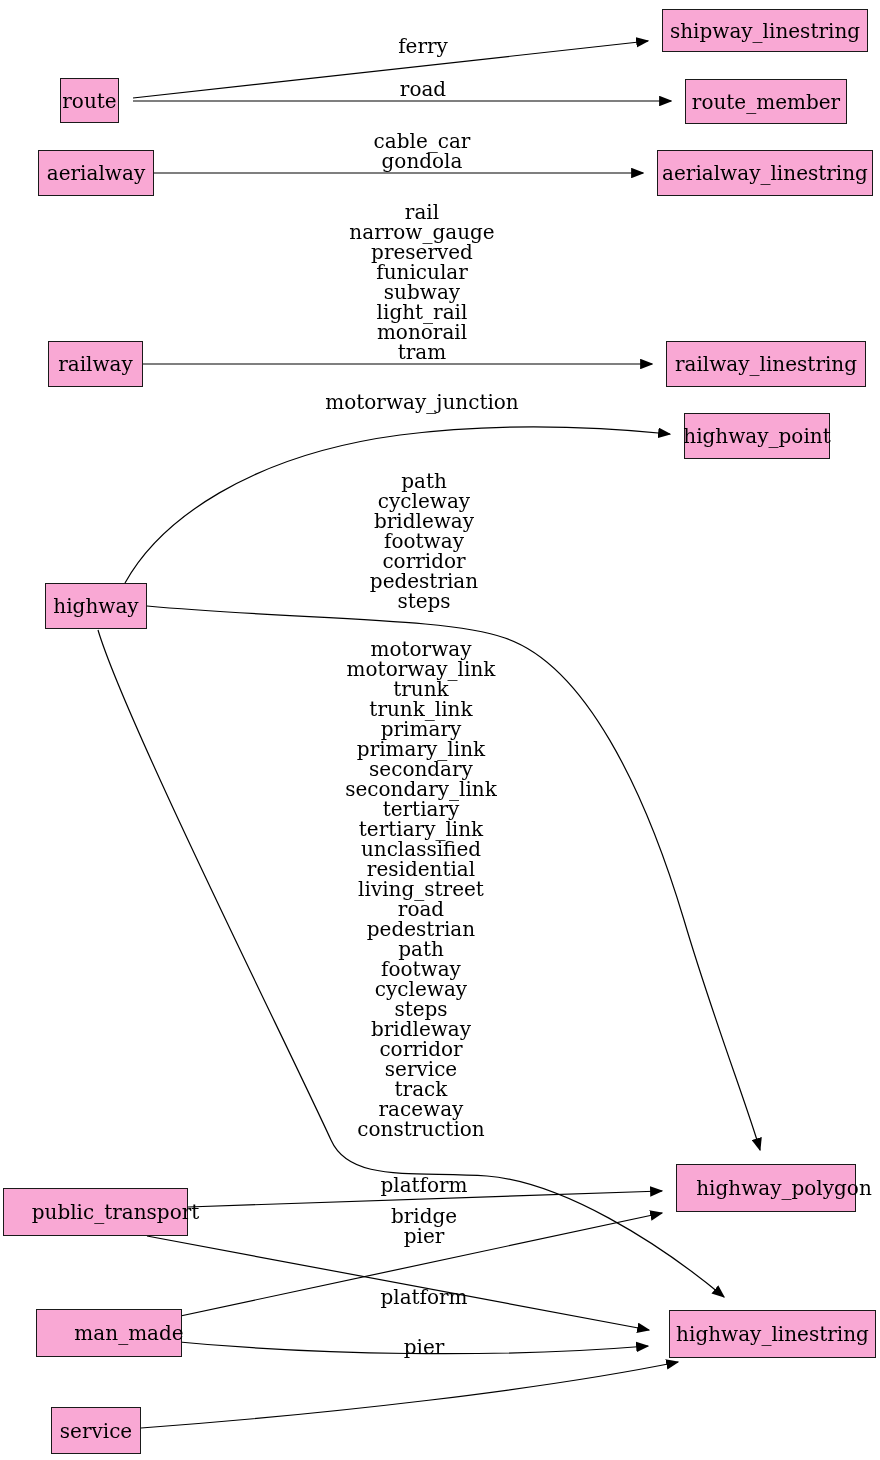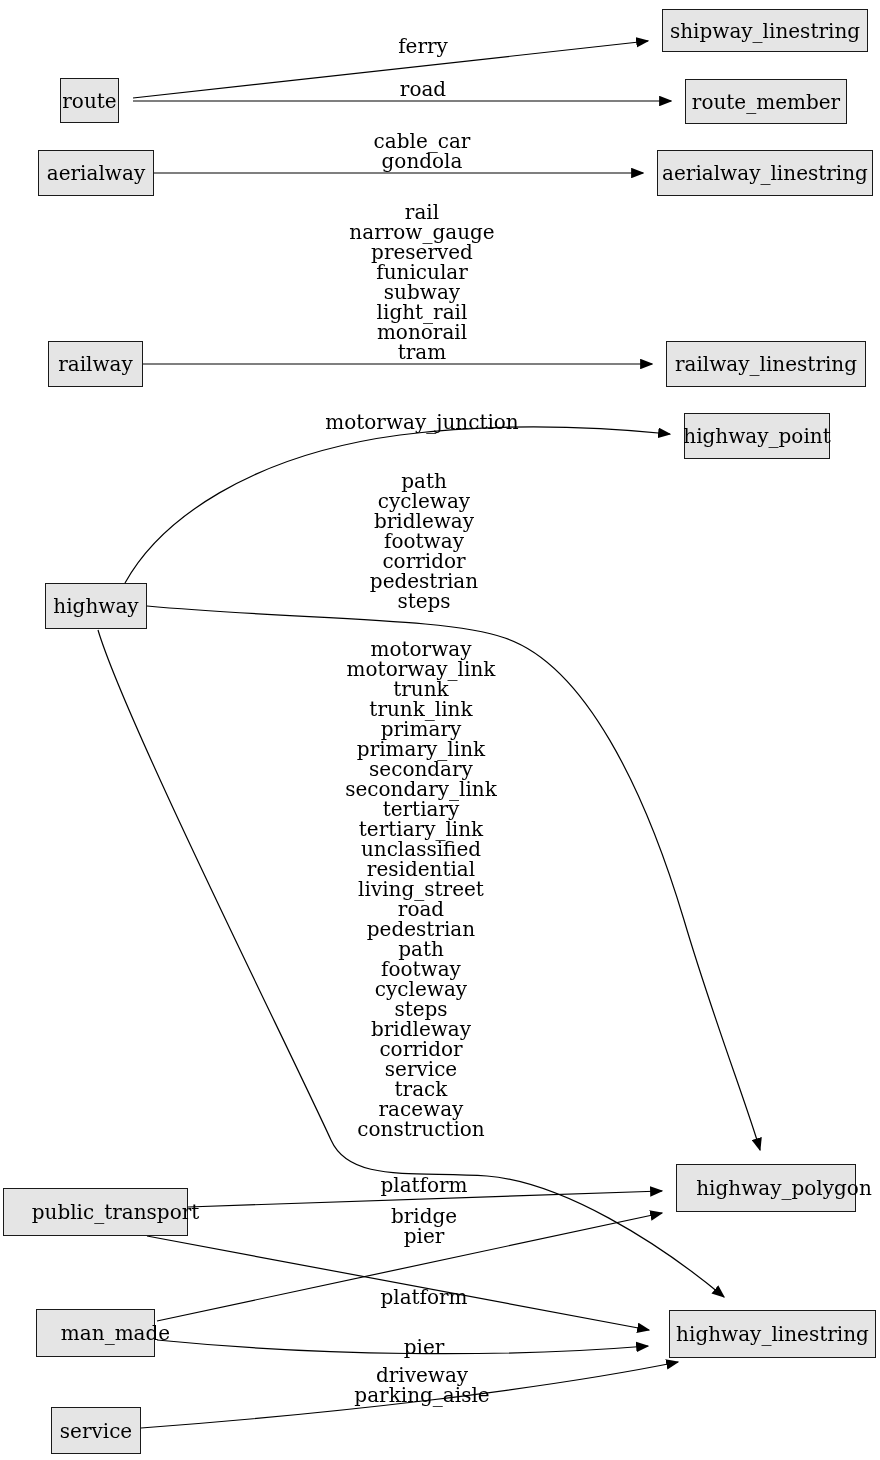--- a/index.html
+++ b/index.html
@@ -16,21 +16,21 @@
     overflow: hidden;
   }
   #edges {
     position: absolute;
     left: 0; top: 0;
     width: 880px; height: 1460px;
   }
   .node {
     position: absolute;
     border: 1px solid #1a1a1a;
-    background: #e5e5e5;
+    background: #f9a8d4;
     display: flex;
     align-items: center;
     justify-content: center;
     font-size: 20px;
     color: #000000;
     white-space: nowrap;
     box-sizing: border-box;
   }
   .elabel {
     position: absolute;
@@ -71,21 +71,21 @@
     <path class="edge" d="M 157 1321 L 662 1213" marker-end="url(#arrow)"></path>
     <path class="edge" d="M 157 1340 C 320 1356, 500 1358, 648 1346" marker-end="url(#arrow)"></path>
     <path class="edge" d="M 141 1428 C 330 1414, 540 1390, 678 1362" marker-end="url(#arrow)"></path>
   </svg>
 
   <div class="node" style="left:60px; top:78px; width:59px; height:45px;">route</div>
   <div class="node" style="left:38px; top:150px; width:116px; height:46px;">aerialway</div>
   <div class="node" style="left:48px; top:341px; width:95px; height:46px;">railway</div>
   <div class="node" style="left:45px; top:583px; width:102px; height:46px;">highway</div>
   <div class="node" style="left:3px; top:1188px; width:185px; height:48px;padding-left:40px;">public_transport</div>
-  <div class="node" style="left:36px; top:1309px; width:119px; height:48px;padding-left:40px;">man_made</div>
+  <div class="node" style="left:36px; top:1309px; width:146px; height:48px;padding-left:40px;">man_made</div>
   <div class="node" style="left:51px; top:1407px; width:90px; height:47px;">service</div>
 
   <div class="node" style="left:662px; top:9px; width:206px; height:43px;">shipway_linestring</div>
   <div class="node" style="left:685px; top:79px; width:162px; height:45px;">route_member</div>
   <div class="node" style="left:657px; top:150px; width:216px; height:46px;">aerialway_linestring</div>
   <div class="node" style="left:666px; top:341px; width:200px; height:46px;">railway_linestring</div>
   <div class="node" style="left:684px; top:413px; width:146px; height:46px;">highway_point</div>
   <div class="node" style="left:676px; top:1164px; width:180px; height:48px;padding-left:36px;">highway_polygon</div>
   <div class="node" style="left:669px; top:1310px; width:207px; height:48px;">highway_linestring</div>
 
@@ -94,21 +94,21 @@
   <div class="elabel" style="left:422px; top:131px;">cable_car
 gondola</div>
   <div class="elabel" style="left:422px; top:202px;">rail
 narrow_gauge
 preserved
 funicular
 subway
 light_rail
 monorail
 tram</div>
-  <div class="elabel" style="left:422px; top:412px;">motorway_junction</div>
+  <div class="elabel" style="left:422px; top:392px;">motorway_junction</div>
   <div class="elabel" style="left:424px; top:471px;">path
 cycleway
 bridleway
 footway
 corridor
 pedestrian
 steps</div>
   <div class="elabel" style="left:421px; top:639px;">motorway
 motorway_link
 trunk
@@ -132,16 +132,14 @@
 corridor
 service
 track
 raceway
 construction</div>
   <div class="elabel" style="left:424px; top:1175px;">platform</div>
   <div class="elabel" style="left:424px; top:1206px;">bridge
 pier</div>
   <div class="elabel" style="left:424px; top:1287px;">platform</div>
   <div class="elabel" style="left:424px; top:1337px;">pier</div>
-  <div class="elabel" style="left:422px; top:1365px;">driveway
-parking_aisle</div>
 
 </div>
 
 </body></html>

